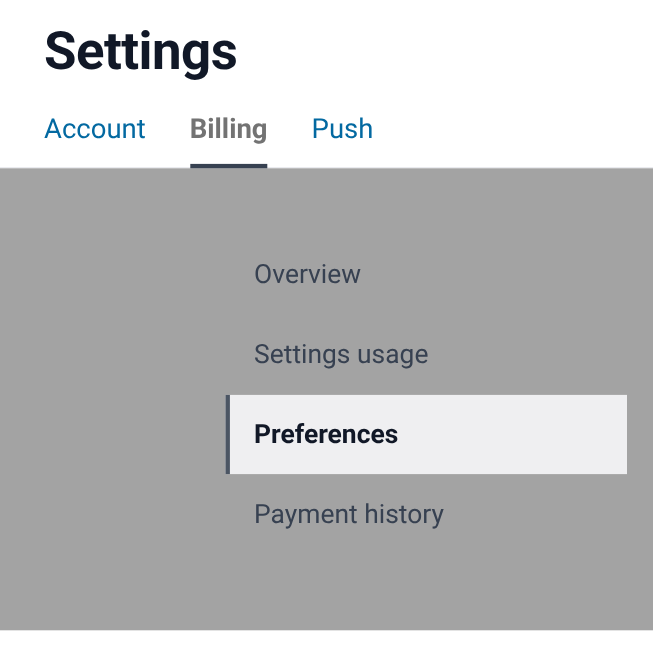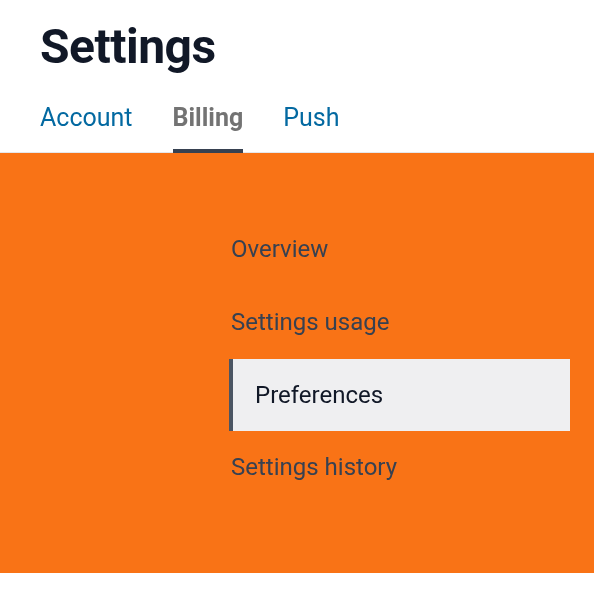--- a/index.html
+++ b/index.html
@@ -45,57 +45,56 @@
   .tab.active::after {
     content: "";
     position: absolute;
     left: 0;
     right: 0;
     bottom: -1px;
     height: 4px;
     background: #374151;
   }
   .content-area {
-    background: #f97316;
+    background: #a3a3a3;
     padding: 60px 24px 60px 205px;
     height: calc(590px - 170px);
   }
   .subnav {
     display: flex;
     flex-direction: column;
     gap: 0;
   }
   .subnav-item {
     font-size: 24px;
     color: #374151;
     padding: 22px 22px;
     cursor: pointer;
     border-left: 4px solid transparent;
     line-height: 1.2;
   }
   .subnav-item.active {
     background: #efeff1;
     border-left: 4px solid #4b5563;
-    font-weight: 400;
+    font-weight: 700;
     color: #111827;
-    margin-left: 24px;
   }
 </style>
 </head>
 <body>
 
 <div class="header-area">
   <h1 class="page-title">Settings</h1>
   <div class="tabs">
     <div class="tab">Account</div>
     <div class="tab active">Billing</div>
     <div class="tab">Push</div>
   </div>
 </div>
 
 <div class="content-area">
   <div class="subnav">
     <div class="subnav-item">Overview</div>
     <div class="subnav-item">Settings usage</div>
     <div class="subnav-item active">Preferences</div>
-    <div class="subnav-item">Settings history</div>
+    <div class="subnav-item">Payment history</div>
   </div>
 </div>
 
 </body></html>

